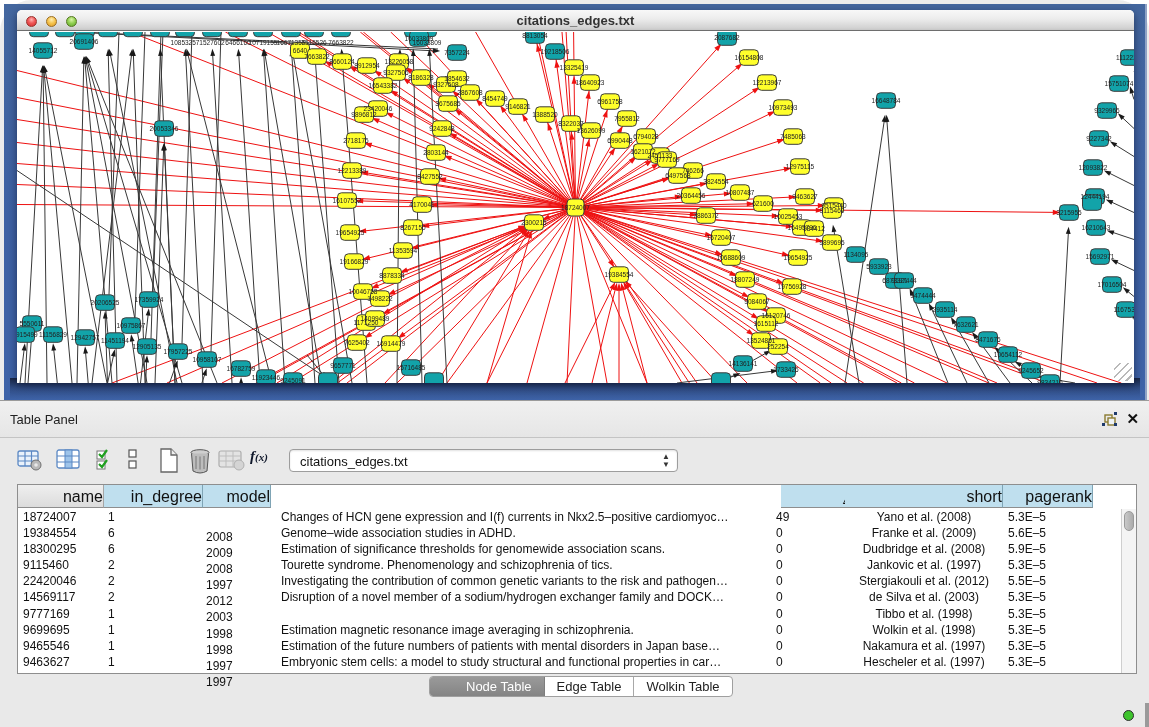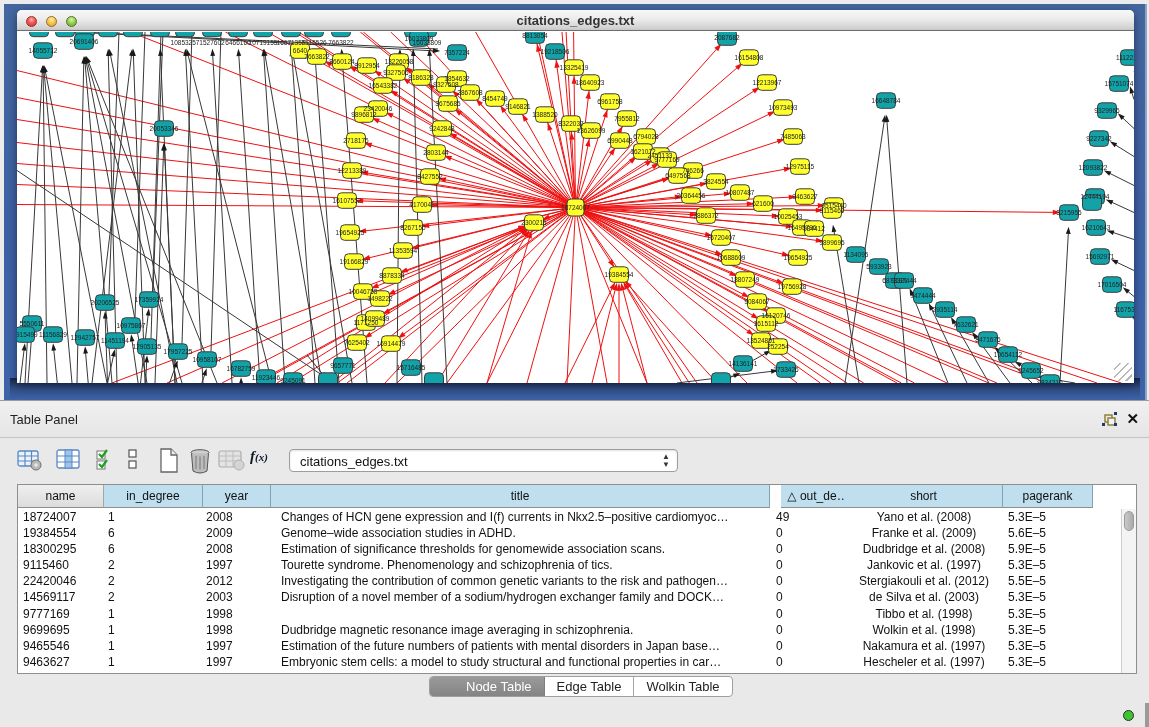--- a/index.html
+++ b/index.html
@@ -1,17 +1,17 @@
 <!DOCTYPE html>
 <html><head>
 <meta charset="utf-8">
 <style>
 * { margin:0; padding:0; box-sizing:border-box; }
 html,body { width:1149px; height:727px; overflow:hidden; font-family:"Liberation Sans", sans-serif; }
-#app { position:relative; width:1149px; height:727px; background:#ececec; }
+#app { position:relative; width:1149px; height:727px; background:#ececec;border-radius:32px; }
 
 #desk { position:absolute; left:4px; top:4px; width:1143px; height:396px;
   background:linear-gradient(180deg,#44679f 0%,#3e61a4 55%,#3e63a8 100%); }
 #desk .edge { position:absolute; right:0; top:0; width:2px; height:100%; background:#8fa3c6; }
 
 #shadow { position:absolute; left:10px; top:378px; width:1130px; height:22px;
   background:linear-gradient(180deg,rgba(10,16,34,0.72) 0%,rgba(20,32,64,0.35) 45%,rgba(62,97,164,0) 100%); }
 
 #win { position:absolute; left:17px; top:10px; width:1117px; height:372px;
   border-radius:5px 5px 0 0; background:#fff; box-shadow:0 3px 9px rgba(0,0,20,0.5); }
@@ -40,28 +40,28 @@
 #fx { position:absolute; left:250px; top:10px; font-size:15px; font-style:italic; color:#0f172a; font-family:"Liberation Serif",serif; font-weight:bold;}
 #combo { position:absolute; left:289px; top:11px; width:389px; height:23px; background:#fff;
   border:1px solid #9d9d9d; border-radius:4px; box-shadow:inset 0 1px 2px rgba(0,0,0,0.12); }
 #combo .lbl { position:absolute; left:10px; top:4px; font-size:13px; color:#111; }
 #combo .ar { position:absolute; right:7px; top:3px; font-size:8px; color:#333; line-height:8px; }
 
 #tbl { position:absolute; left:17px; top:83px; width:1120px; height:590px; background:#fff;
   border:1px solid #8e8e8e; height:190px; }
 #thead { position:absolute; left:0; top:0; width:1104px; height:24px; background:#fff; }
 .th { position:absolute; top:0; height:23px; border-right:1px solid #7fa4b5; border-bottom:1px solid #8e8e8e;
-  background:#bfdfee; font-size:12px; color:#111; text-align:center; line-height:23px; }
+  background:#bfdfee; font-size:16px; color:#111; text-align:right; line-height:23px; }
 .th.gray { background:linear-gradient(180deg,#efefef,#dcdcdc); border-right:1px solid #a5a5a5; }
 #tbody { position:absolute; left:0; top:24px; width:1104px; height:161px; background:#fff; }
 .tr { position:relative; width:100%; height:16.1px; font-size:12px; color:#111; white-space:nowrap; }
 .c { position:absolute; top:1px; overflow:hidden; }
 .c0 { left:5px;   width:80px; }
 .c1 { left:90px;  width:95px; }
-.c2 { left:188px; width:65px; }
+.c2 { left:188px; width:65px;margin-top:20px; }
 .c3 { left:263px; width:495px; }
 .c4 { left:758px; width:70px; }
 .c5 { left:827px; width:158px; text-align:center; }
 .c6 { left:990px; width:88px; }
 #vsb { position:absolute; right:0; top:24px; width:15px; height:164px; background:#f4f4f4; border-left:1px solid #cfcfcf; }
 #vsb .thumb { position:absolute; left:2px; top:2px; width:10px; height:20px; border-radius:5px;
   background:linear-gradient(90deg,#c9c9c9,#ababab); border:1px solid #9a9a9a; }
 
 #tabs { position:absolute; left:0; top:274px; width:100%; height:22px; }
 #tabgrp { position:absolute; left:429px; top:1px; height:21px; display:flex;
@@ -803,22 +803,21 @@
       <div id="fx">f<span style="font-size:11px">(x)</span></div>
       <div id="combo">
         <div class="lbl">citations_edges.txt</div>
         <div class="ar">▲<br>▼</div>
       </div>
     </div>
     <div id="tbl">
       <div id="thead">
         <div class="th gray" style="left:0;width:86px;">name</div>
         <div class="th" style="left:86px;width:99px;">in_degree</div>
-        <div class="th" style="left:185px;width:68px;">year</div>
-        <div class="th" style="left:253px;width:499px;">title</div>
+        <div class="th" style="left:185px;width:68px;">model</div>
         <div class="th" style="left:752px;width:75px;margin-left:11px;">△ out_de…</div>
         <div class="th" style="left:827px;width:158px;">short</div>
         <div class="th" style="left:985px;width:90px;">pagerank</div>
       </div>
       <div id="tbody">
 <div class="tr">
 <div class="c c0">18724007</div>
             <div class="c c1">1</div>
             <div class="c c2">2008</div>
 <div class="c c3">Changes of HCN gene expression and I(f) currents in Nkx2.5–positive cardiomyoc…</div>
@@ -876,21 +875,21 @@
             <div class="c c1">1</div>
             <div class="c c2">1998</div>
             <div class="c c4">0</div>
             <div class="c c5">Tibbo et al. (1998)</div>
 <div class="c c6">5.3E–5</div>
           </div>
 <div class="tr">
 <div class="c c0">9699695</div>
             <div class="c c1">1</div>
             <div class="c c2">1998</div>
-<div class="c c3">Dudbridge magnetic resonance image averaging in schizophrenia.</div>
+<div class="c c3">Estimation magnetic resonance image averaging in schizophrenia.</div>
             <div class="c c4">0</div>
             <div class="c c5">Wolkin et al. (1998)</div>
 <div class="c c6">5.3E–5</div>
           </div>
 <div class="tr">
 <div class="c c0">9465546</div>
             <div class="c c1">1</div>
             <div class="c c2">1997</div>
 <div class="c c3">Estimation of the future numbers of patients with mental disorders in Japan base…</div>
             <div class="c c4">0</div>

